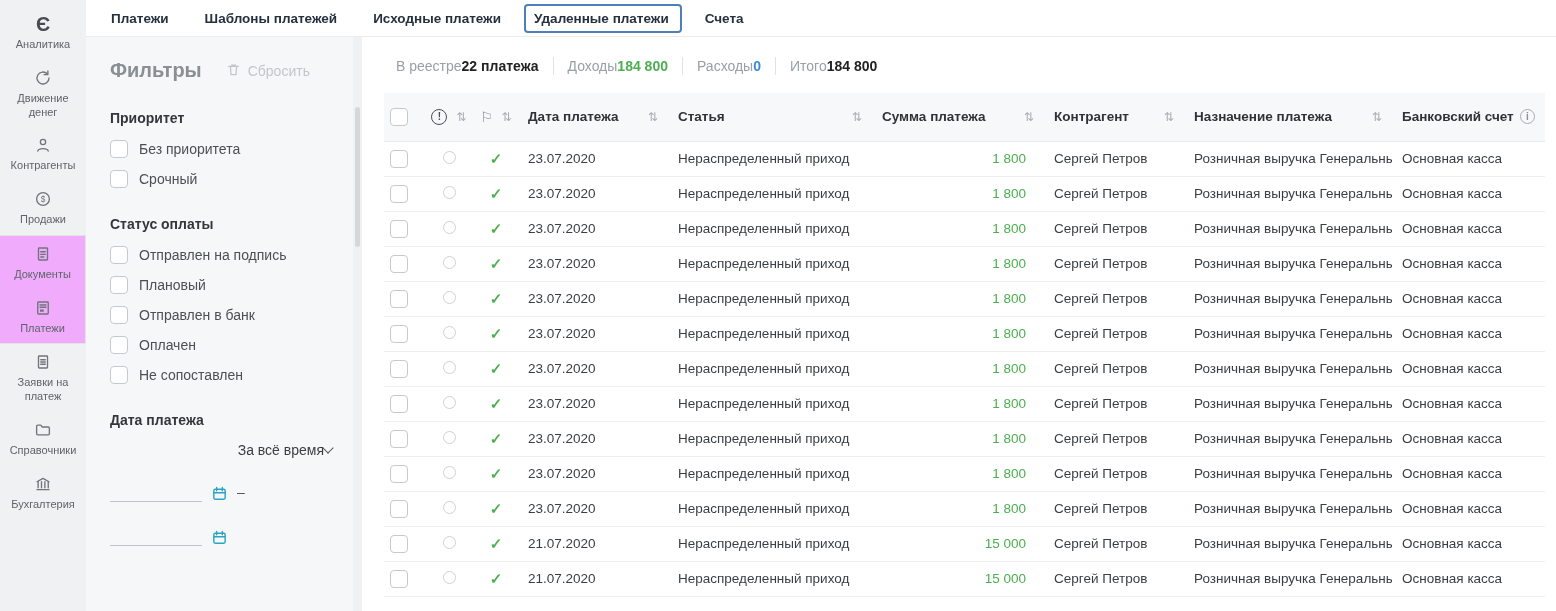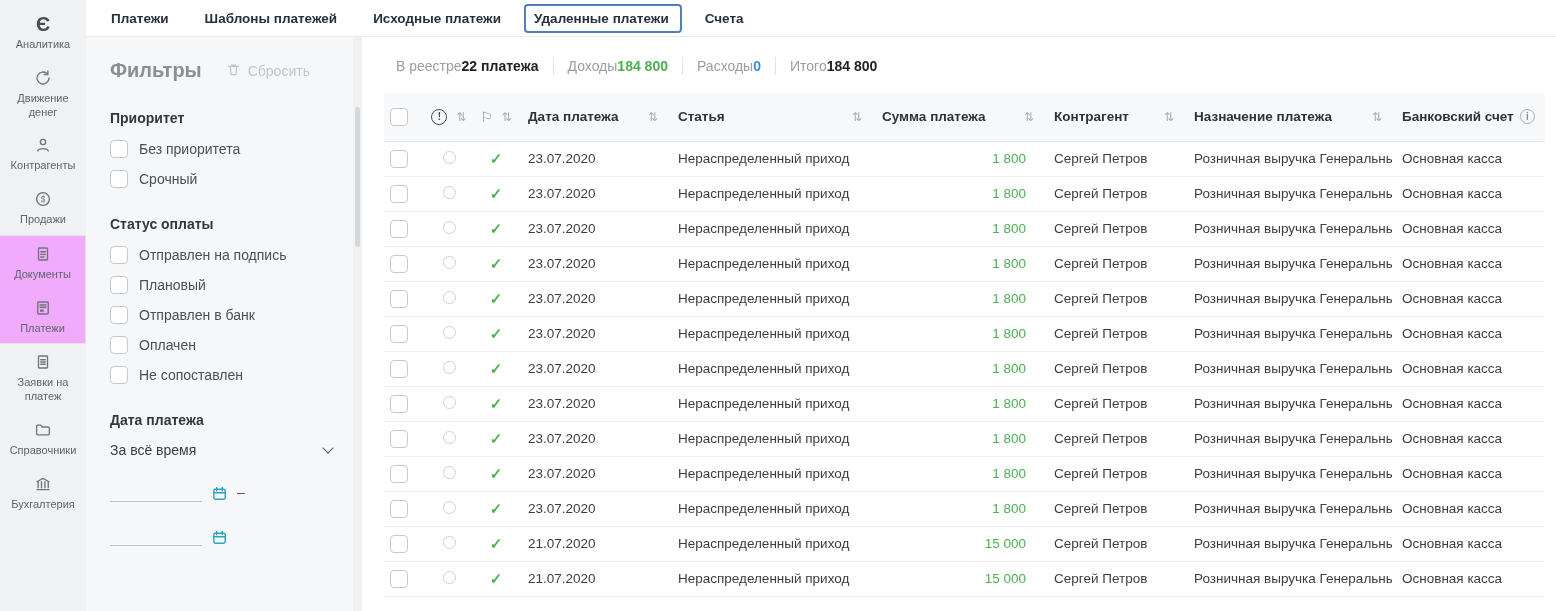--- a/index.html
+++ b/index.html
@@ -26,21 +26,21 @@
 
   
   .filters { width: 276px; background: #f6f7f8; flex-shrink: 0; padding: 22px 20px 0 24px; position: relative; }
   .f-head { display: flex; align-items: center; gap: 24px; }
   .f-title-main { font-size: 20px; font-weight: 700; color: #8a8f94; }
   .f-reset { display: inline-flex; align-items: center; gap: 7px; color: #c2c6ca; font-size: 14px; cursor: pointer; }
   .f-group { margin-top: 28px; }
   .f-title { font-size: 14px; font-weight: 700; color: #33373b; margin-bottom: 14px; }
   .f-opt { display: flex; align-items: center; gap: 11px; margin-bottom: 12px; color: #4b5055; font-size: 14px; cursor: pointer; }
   .cb { width: 18px; height: 18px; border: 1px solid #c5cacf; border-radius: 4px; background: #fff; display: inline-block; flex-shrink: 0; }
-  .period-select { display: flex; align-items: center; justify-content: space-between; width: 226px; cursor: pointer; color: #3a3e42; }
+  .period-select { display: flex; align-items: center; justify-content: flex-end; width: 226px; cursor: pointer; color: #3a3e42; }
   .chev { width: 8px; height: 8px; border-right: 1.6px solid #555a5f; border-bottom: 1.6px solid #555a5f; transform: rotate(45deg); margin-right: 4px; margin-top: -4px; }
   .date-row { display: flex; align-items: flex-end; gap: 9px; margin-top: 24px; }
   .underline { width: 92px; height: 20px; border-bottom: 1px solid #c0c4c8; display: inline-block; cursor: text; }
   .cal { display: inline-flex; cursor: pointer; }
   .dash { color: #555a5f; padding-bottom: 2px; }
   .fscroll { position: absolute; top: 0; right: 0; width: 9px; height: 100%; background: #f0f1f2; }
   .fthumb { width: 5px; margin: 70px auto 0; height: 140px; background: #d5d8da; border-radius: 3px; }
 
   
   .table-area { flex: 1; background: #fff; padding: 12px 0 0 22px; overflow: hidden; }

